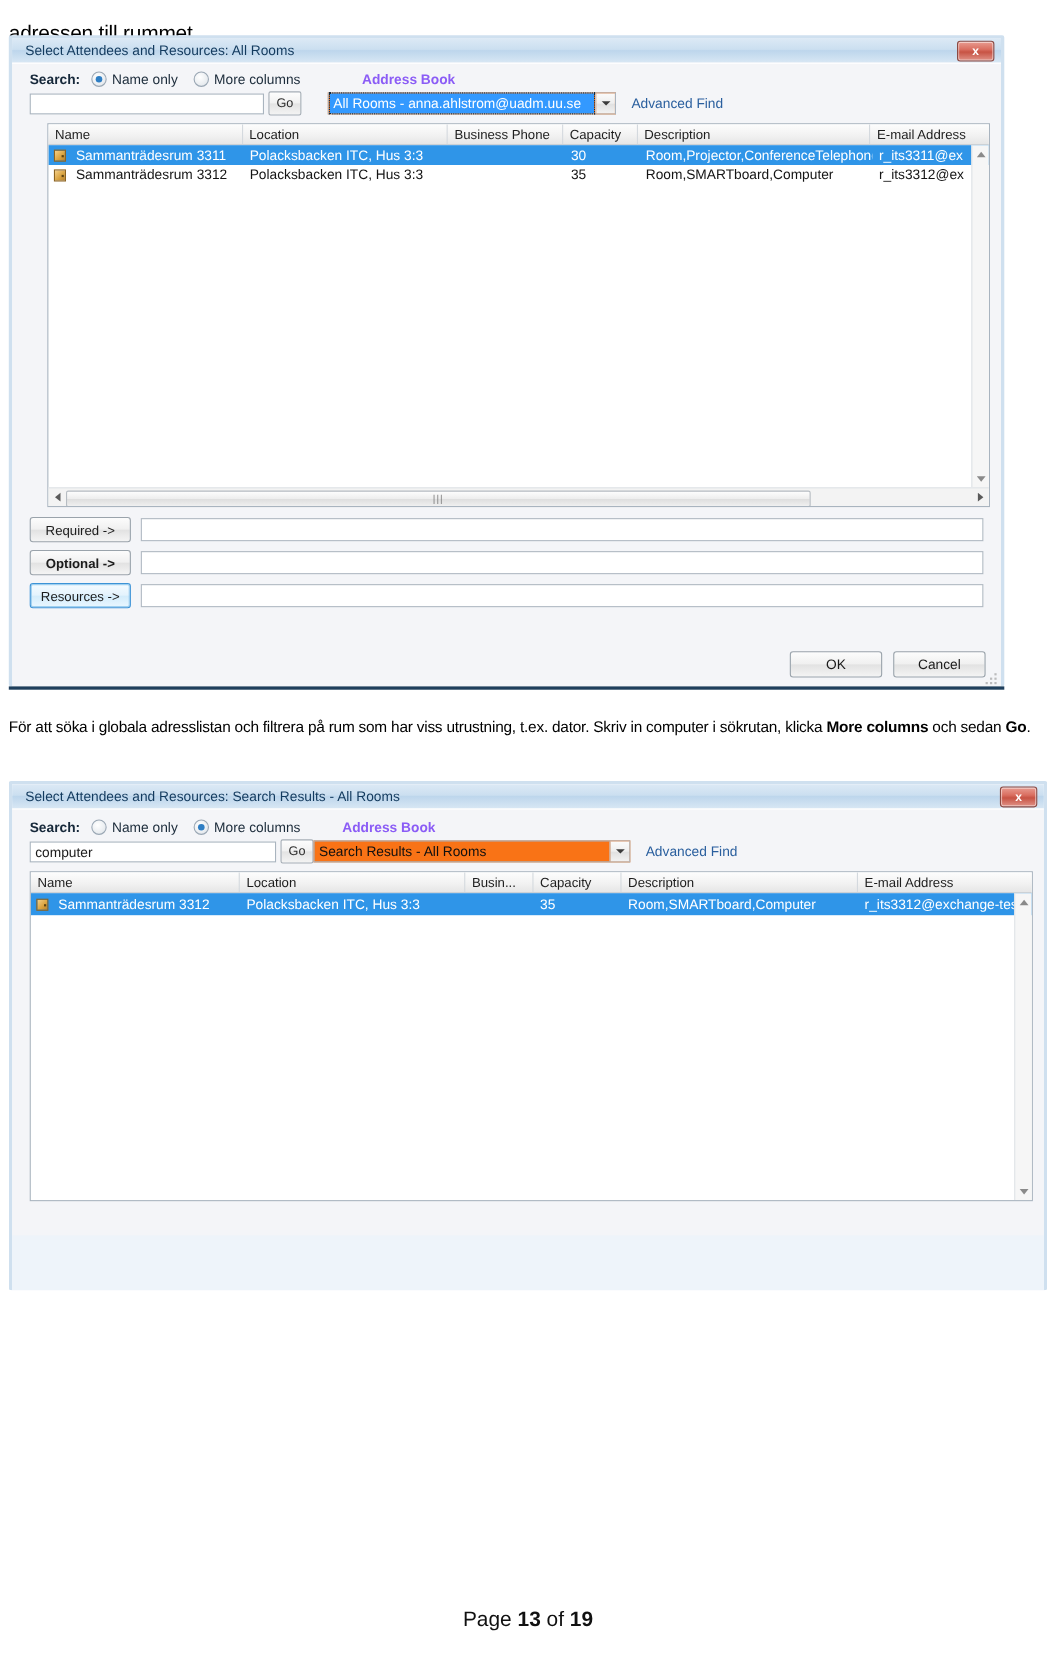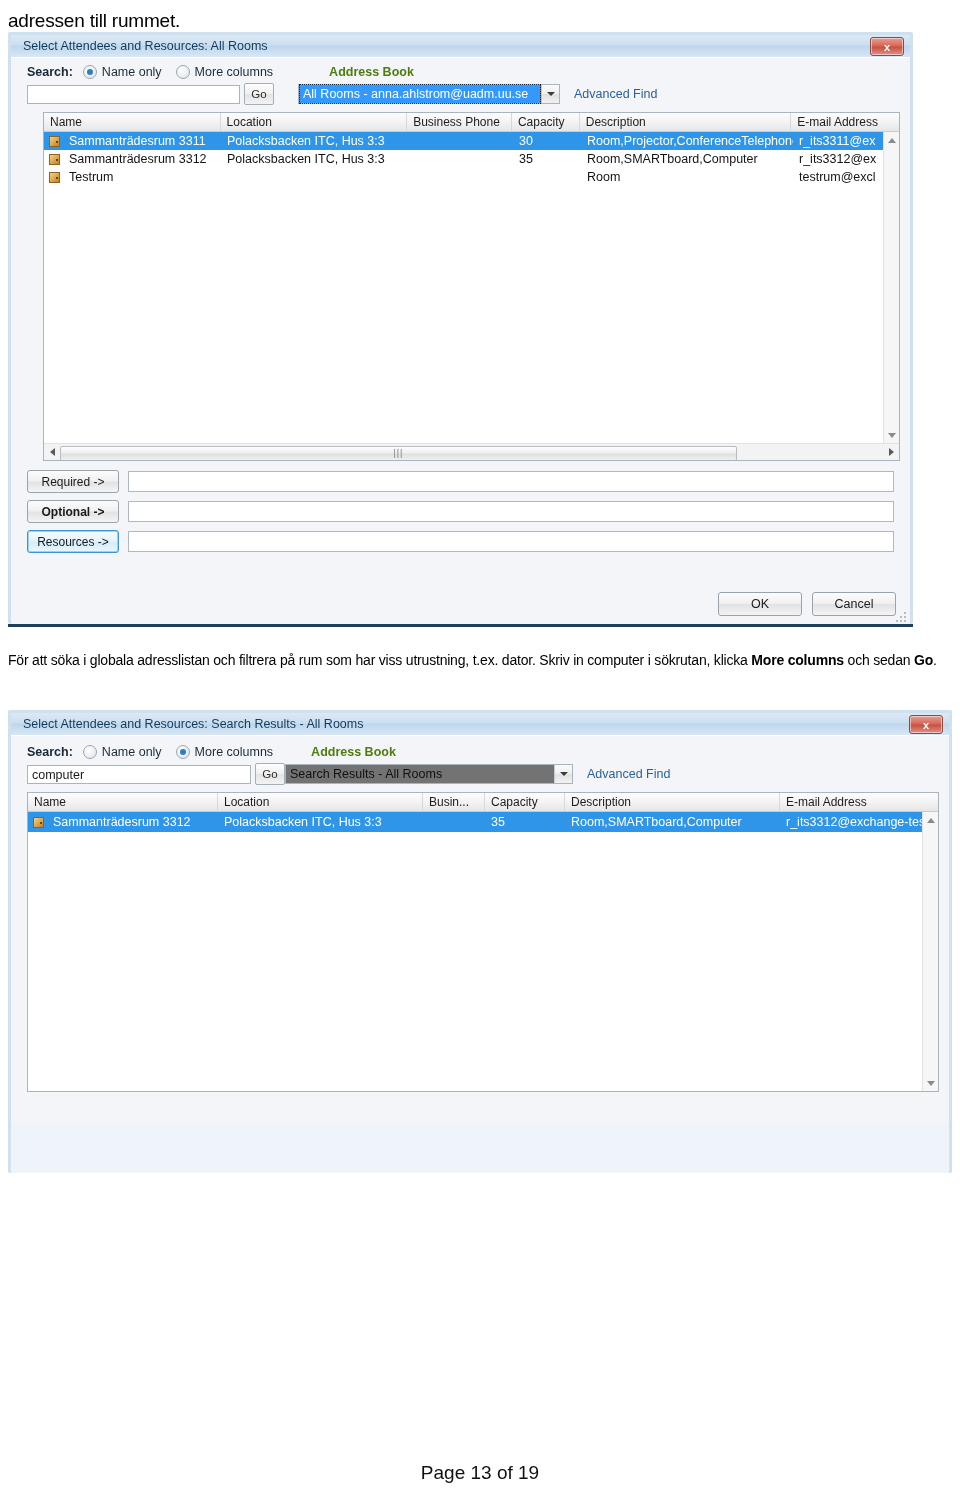--- a/index.html
+++ b/index.html
@@ -19,21 +19,21 @@
   .doc-text {
     position: absolute;
     font-family: "Liberation Sans", sans-serif;
     color: #000000;
     font-size: 19px;
     line-height: 30px;
     letter-spacing: -0.2px;
   }
   #intro-text {
     left: 8px;
-    top: 6px;
+    top: 16px;
     width: 700px;
     font-size: 19px;
   }
   #para-text {
     left: 8px;
     top: 645px;
     width: 944px;
     font-size: 14px;
     line-height: 31px;
   }
@@ -42,21 +42,21 @@
   .page-footer {
     position: absolute;
     left: 0;
     top: 1462px;
     width: 960px;
     text-align: center;
     font-size: 19px;
     color: #111;
     font-family: "Liberation Sans", sans-serif;
   }
-  .page-footer b { font-weight: normal; text-align: center; }
+  .page-footer b { font-weight: bold; text-align: center; }
   .dlg-frame-outer {
     position: absolute;
     box-sizing: border-box;
     border: 3px solid #cfe0ef;
     background: #eef4fa;
     border-radius: 2px;
   }
   .titlebar {
     position: relative;
     height: 22px;
@@ -136,21 +136,21 @@
     left: 3px;
     top: 3px;
     width: 6px;
     height: 6px;
     border-radius: 50%;
     background: #2e7ec4;
   }
   .ab-label {
     font-weight: bold;
     font-size: 12.5px;
-    color: #4d7c0f;
+    color: #8b5cf6;
     margin-left: 16px;
   }
 
   
   .input-row {
     display: flex;
     align-items: center;
     padding: 4px 0 7px 16px;
   }
   .search-input {
@@ -178,21 +178,21 @@
     display: flex;
     align-items: center;
     justify-content: center;
     font-family: "Liberation Sans", sans-serif;
     cursor: pointer;
   }
   .ab-select {
     height: 20px;
     margin-left: 12px;
     border: 1px solid #a9b4bf;
-    background: #737373;
+    background: #f97316;
     display: flex;
     align-items: center;
     box-sizing: border-box;
     position: relative;
   }
   .ab-select .sel-text {
     flex: 1;
     font-size: 12.5px;
     padding: 0 4px;
     line-height: 18px;
@@ -534,29 +534,20 @@
       <div class="row">
         <span class="room-icon"></span>
         <span class="cell" style="width:158px;">Sammanträdesrum 3312</span>
         <span class="cell" style="width:187px;">Polacksbacken ITC, Hus 3:3</span>
         <span class="cell" style="width:105px;"></span>
         <span class="cell" style="width:68px;">35</span>
         <span class="cell" style="width:212px;">Room,SMARTboard,Computer</span>
         <span class="cell" style="width:92px;">r_its3312@ex</span>
       </div>
 
-      <div class="row">
-        <span class="room-icon"></span>
-        <span class="cell" style="width:158px;">Testrum</span>
-        <span class="cell" style="width:187px;"></span>
-        <span class="cell" style="width:105px;"></span>
-        <span class="cell" style="width:68px;"></span>
-        <span class="cell" style="width:212px;">Room</span>
-        <span class="cell" style="width:92px;">testrum@excl</span>
-      </div>
 
       <div class="vscroll" style="bottom:17px;">
         <div class="arrow-up"></div>
         <div class="arrow-down"></div>
       </div>
 
       <div class="hscroll">
         <div class="hs-arrow left"></div>
         <div class="hs-track">
           <div class="hs-thumb">

